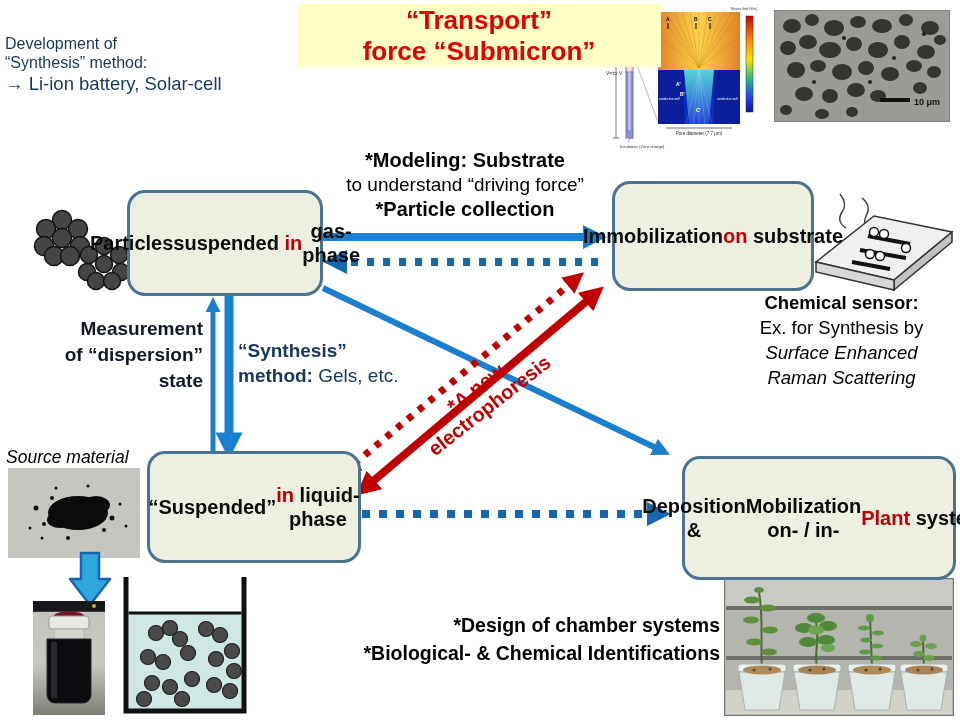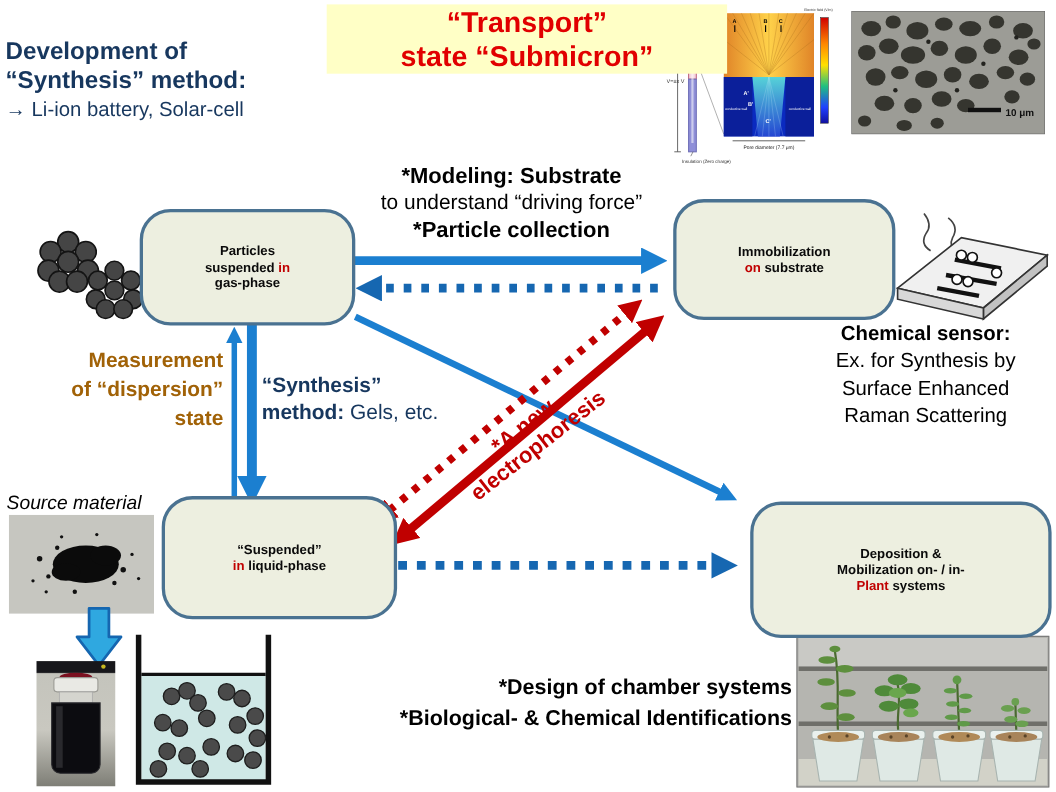--- a/index.html
+++ b/index.html
@@ -6,53 +6,53 @@
   #slide{position:relative;width:960px;height:720px;background:#ffffff;overflow:hidden;
          font-family:"Liberation Sans",sans-serif;margin:0 auto;}
   .abs{position:absolute;}
   .z1{z-index:1}.z2{z-index:2}.z3{z-index:3}.z4{z-index:4}
   .red{color:#C00000;}
   .bold{font-weight:bold;}
   .sp{margin-left:0.28em;}
   #title-banner{left:297px;top:4px;width:364px;height:62px;background:#FFFFC6;
     color:#E10000;font-weight:bold;font-size:26px;text-align:center;line-height:1.18;padding-top:1px;}
   #intro{left:5px;top:34px;width:310px;color:#17375E;}
-  #intro .h{font-weight:bold;font-size:22px;line-height:1.2;}
+  #intro .h{font-weight:normal;font-size:16px;line-height:1.2;}
   #intro .b{font-size:18.5px;line-height:1.32;}
-  .box{background:#EDEFE0;border:3px solid #4A7291;border-radius:28px;display:flex;
-    flex-direction:column;align-items:center;justify-content:center;text-align:center;
-    font-weight:bold;font-size:12px;line-height:1.2;color:#0a0a0a;}
+  .box{background:#EDEFE0;border:3px solid #4A7291;border-radius:18px;display:flex;
+    flex-direction:row;align-items:center;justify-content:center;text-align:center;
+    font-weight:bold;font-size:20px;line-height:1.2;color:#0a0a0a;}
   #box-gas{left:127px;top:190px;width:190px;height:100px;}
   #box-immob{left:612px;top:181px;width:196px;height:104px;}
   #box-liquid{left:147px;top:451px;width:208px;height:106px;}
   #box-depo{left:682px;top:456px;width:268px;height:118px;}
   #modeling{left:295px;top:148px;width:340px;text-align:center;color:#000;}
   #modeling .l1,#modeling .l3{font-weight:bold;font-size:20px;line-height:1.25;}
   #modeling .l2{font-size:19px;line-height:1.25;}
   #measurement{left:26px;top:316px;width:177px;text-align:right;font-weight:bold;
-    font-size:19px;line-height:1.38;color:#a16207;}
+    font-size:19px;line-height:1.38;color:#0f172a;}
   #synthesis{left:238px;top:338px;width:195px;color:#17375E;font-size:19px;line-height:1.32;}
   #electro{left:388px;top:372px;width:205px;height:70px;transform:rotate(-38deg);
     color:#C00000;font-weight:bold;font-size:20px;text-align:center;line-height:1.12;}
   #sensor{left:735px;top:290px;width:213px;text-align:center;font-size:18.5px;line-height:1.36;color:#000;}
   #sensor .l1{font-weight:bold;}
-  #sensor .it{}
+  #sensor .it{font-style:italic;}
   #source-label{left:6px;top:447px;font-style:italic;font-size:17.5px;color:#000;}
   #design{left:248px;top:612px;width:472px;text-align:right;font-weight:bold;
     font-size:19.5px;line-height:1.42;color:#000;}
   svg{display:block;}
 </style>
 </head>
 <body>
 
 <div id="slide">
 
   <div id="title-banner" class="abs z3">
     <div>“Transport”</div>
-    <div>state “Submicron”</div>
+    <div>force “Submicron”</div>
   </div>
 
   <div id="intro" class="abs z3">
     <div class="h">Development of</div>
     <div class="h">“Synthesis” method:</div>
     <div class="b"><span>→</span><span class="sp">Li-ion battery, Solar-cell</span></div>
   </div>
 
   <svg class="abs z2" style="left:606px;top:2px;" width="152" height="152" viewBox="0 0 152 152">
     <defs>

